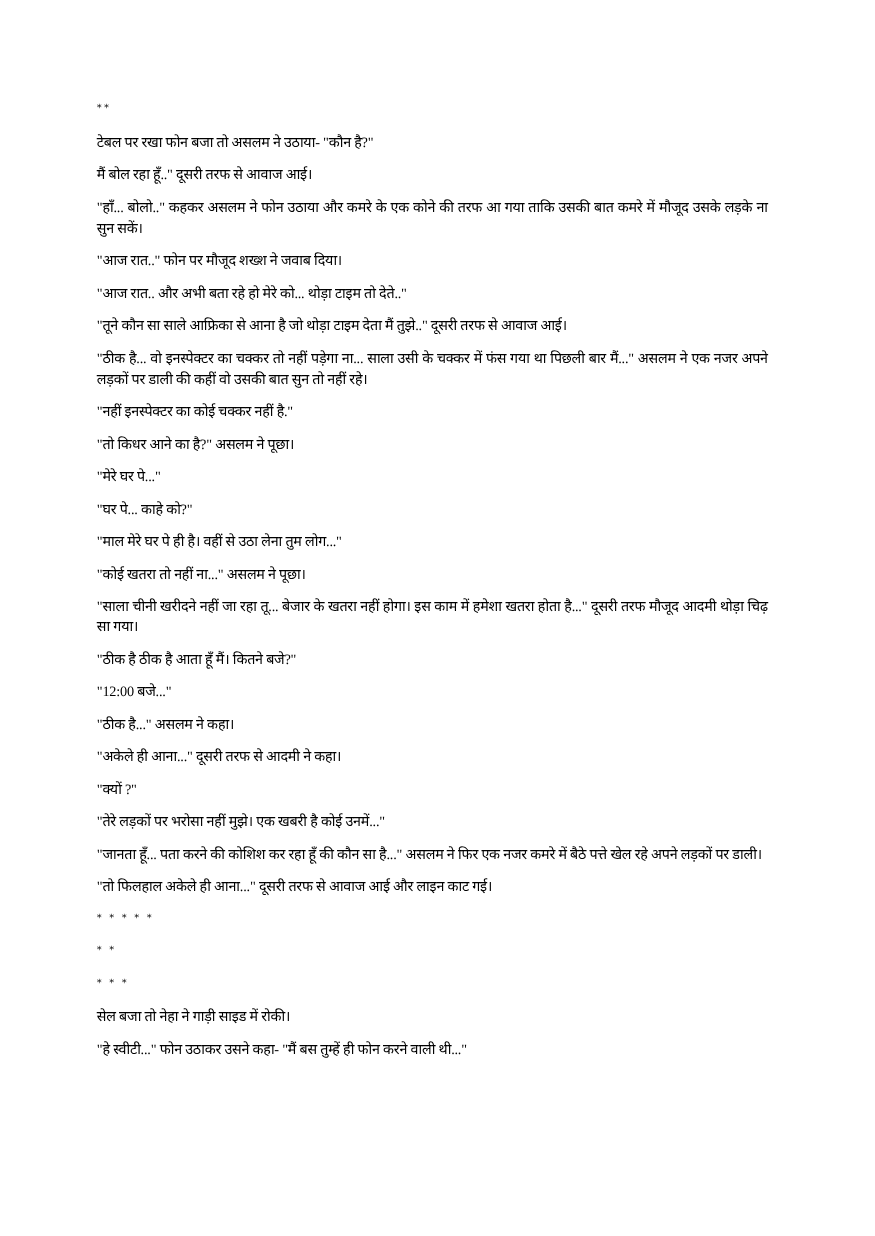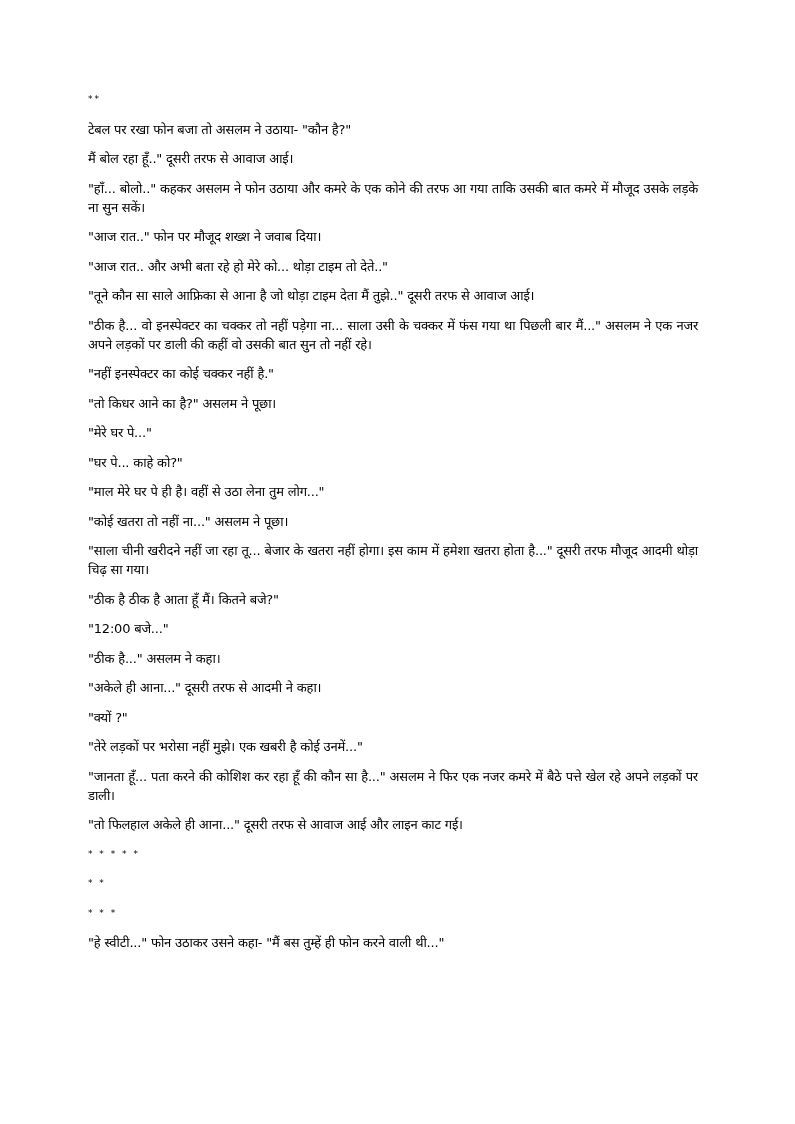--- a/index.html
+++ b/index.html
@@ -21,20 +21,21 @@
       top: 90px;
       width: 610px;
     }
     .para {
       margin: 0 0 10.5px 0;
       font-size: 13px;
       line-height: 19px;
       text-align: justify;
       letter-spacing: -0.2px;
       word-spacing: 0px;
+      font-family: Liberation Serif, serif;
     }
     .sep {
       margin: 0 0 10.5px 0;
       font-size: 9px;
       line-height: 19px;
       letter-spacing: 2px;
     }
   </style>
 </head>
 <body>
@@ -59,14 +60,15 @@
   <p class="para">"12:00 बजे..."</p>
   <p class="para">"ठीक है..." असलम ने कहा।</p>
   <p class="para">"अकेले ही आना..." दूसरी तरफ से आदमी ने कहा।</p>
   <p class="para">"क्यों ?"</p>
   <p class="para">"तेरे लड़कों पर भरोसा नहीं मुझे। एक खबरी है कोई उनमें..."</p>
   <p class="para">"जानता हूँ... पता करने की कोशिश कर रहा हूँ की कौन सा है..." असलम ने फिर एक नजर कमरे में बैठे पत्ते खेल रहे अपने लड़कों पर डाली।</p>
   <p class="para">"तो फिलहाल अकेले ही आना..." दूसरी तरफ से आवाज आई और लाइन काट गई।</p>
   <p class="sep">* * * * *</p>
   <p class="sep">* *</p>
   <p class="sep">* * *</p>
+  <p class="para">सेल बजा तो नेहा ने गाड़ी साइड में रोकी।</p>
   <p class="para">"हे स्वीटी..." फोन उठाकर उसने कहा- "मैं बस तुम्हें ही फोन करने वाली थी..."</p>
 </div>
 
 </body></html>

